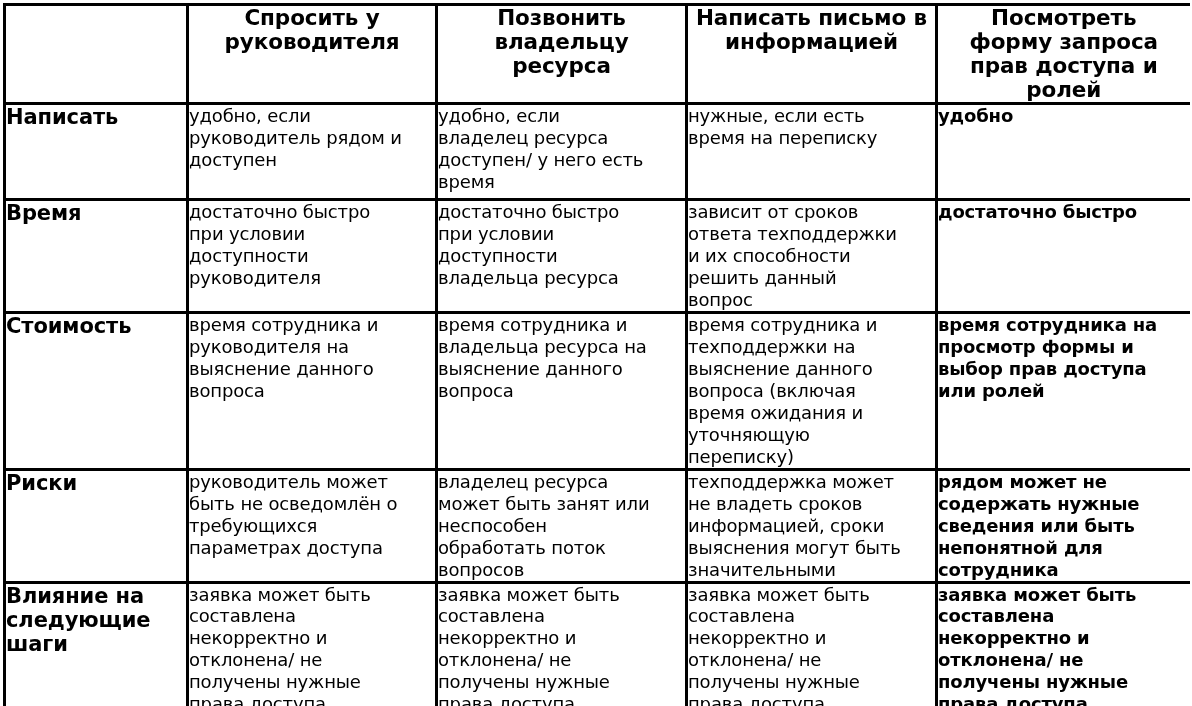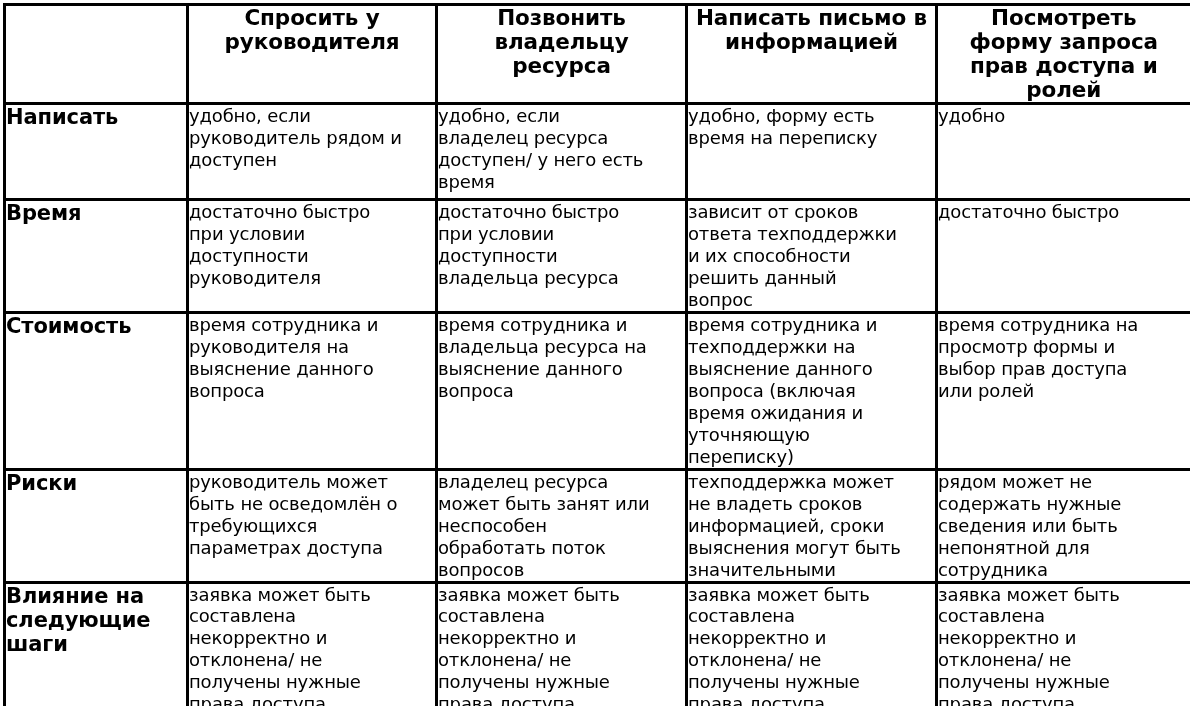--- a/index.html
+++ b/index.html
@@ -70,21 +70,21 @@
     border-left: 0;
     letter-spacing: -0.1px;
   }
   td.cell {
     font-size: 18px;
     line-height: 1.22;
     font-weight: normal;
     padding: 7px 10px 6px 9px;
     letter-spacing: -0.15px;
   }
-  td.cell.last { border-right: 0; }
+  td.cell.last { border-right: 0; font-weight: bold; }
   tr.last-row > th,
   tr.last-row > td { border-bottom: 0; }
 
   tr.r-udobstvo   { height: 96px; }
   tr.r-vremya     { height: 108px; }
   tr.r-stoimost   { height: 155px; }
   tr.r-riski      { height: 110px; }
   tr.r-vliyanie   { height: 139px; }
 
   .cell-text { display: block; white-space: pre-line; }
@@ -136,21 +136,21 @@
 руководитель рядом и
 доступен</span>
           </td>
         <td class="cell">
             <span class="cell-text">удобно, если
 владелец ресурса
 доступен/ у него есть
 время</span>
           </td>
         <td class="cell">
-            <span class="cell-text">удобно, форму есть
+            <span class="cell-text">нужные, если есть
 время на переписку</span>
           </td>
         <td class="cell last">
             <span class="cell-text">удобно</span>
           </td>
       </tr>
 
       <tr class="r-vremya">
         <th class="row-head">
             <span class="cell-text">Время</span>

